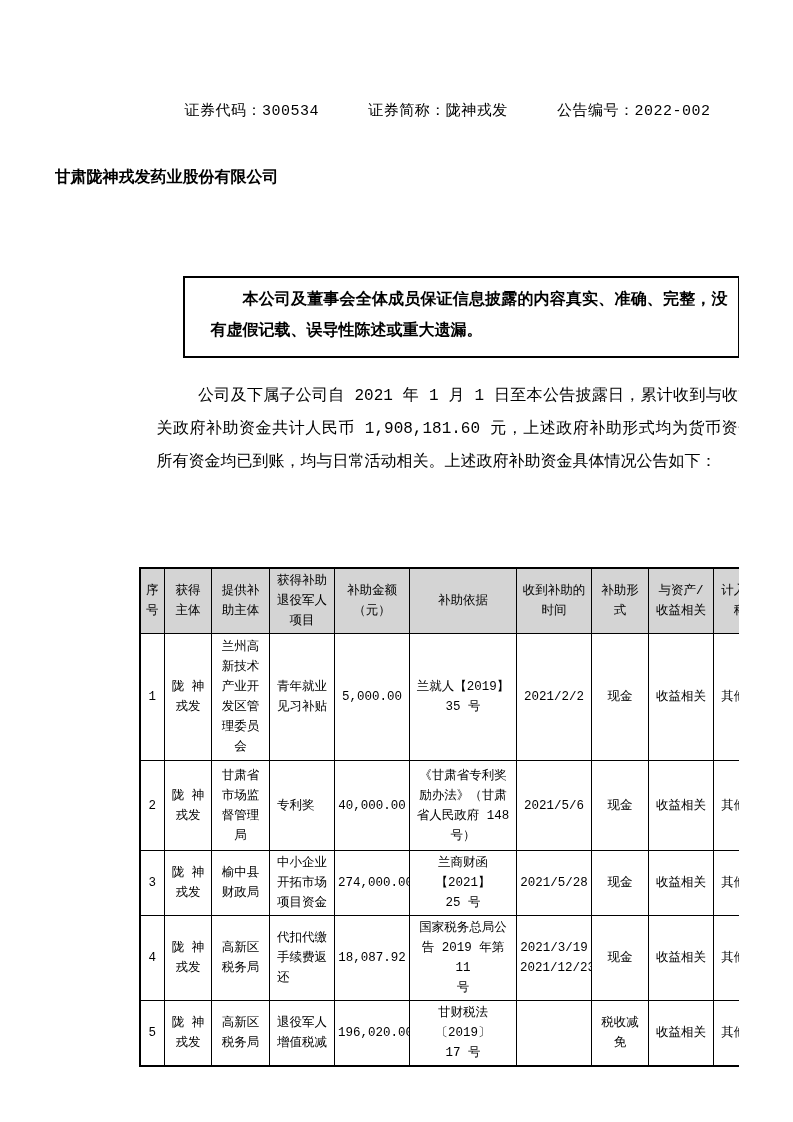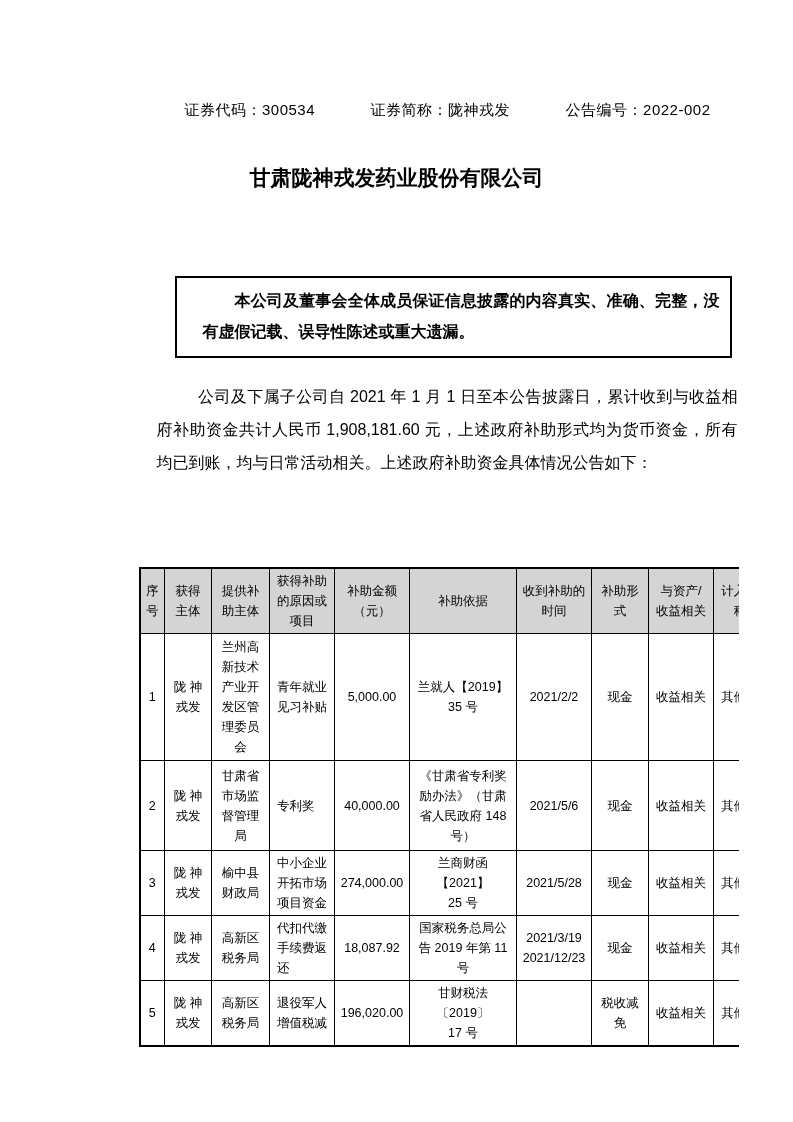--- a/index.html
+++ b/index.html
@@ -3,49 +3,48 @@
 <meta charset="utf-8">
 <style>
   * { margin: 0; padding: 0; box-sizing: border-box; }
   html, body { background: #ffffff; }
   .page {
     position: relative;
     width: 684px;
     height: 1122px;
     background: var(--page-bg, #fff);
     color: var(--text-color, #000);
-    font-family: Liberation Sans, sans-serif;
+    font-family: Liberation Mono, monospace;
     overflow: hidden;
     margin: 0 auto;
   }
   .doc-header {
     position: absolute;
     top: 101px;
     left: 130px;
     width: 526px;
     display: flex;
     justify-content: space-between;
     font-size: 15px;
     letter-spacing: 0.5px;
   }
   .doc-title {
     position: absolute;
     left: 0;
     width: 100%;
-    text-align: center;
-    font-size: 21px;
+    font-size: 16px;
     font-weight: bold;
     line-height: 28px;
   }
   .doc-title.line1 { top: 164px; }
   .doc-title.line2 { top: 205px; }
   .statement-box {
     position: absolute;
     top: 276px;
-    left: 120px;
+    left: 128px;
     width: 557px;
     min-height: 75px;
     border: 2px solid #000;
     padding: 7px 10px 9px 26px;
   }
   .statement-box p {
     font-size: 16px;
     font-weight: bold;
     line-height: 31px;
     text-align: justify;
@@ -135,21 +134,21 @@
     </colgroup>
     <thead>
       <tr>
           <th>序
 号</th>
           <th>获得
 主体</th>
           <th>提供补
 助主体</th>
           <th>获得补助
-的原因或
+退役军人
 项目</th>
           <th>补助金额
 （元）</th>
           <th>补助依据</th>
           <th>收到补助的
 时间</th>
           <th>补助形
 式</th>
           <th>与资产/
 收益相关</th>

